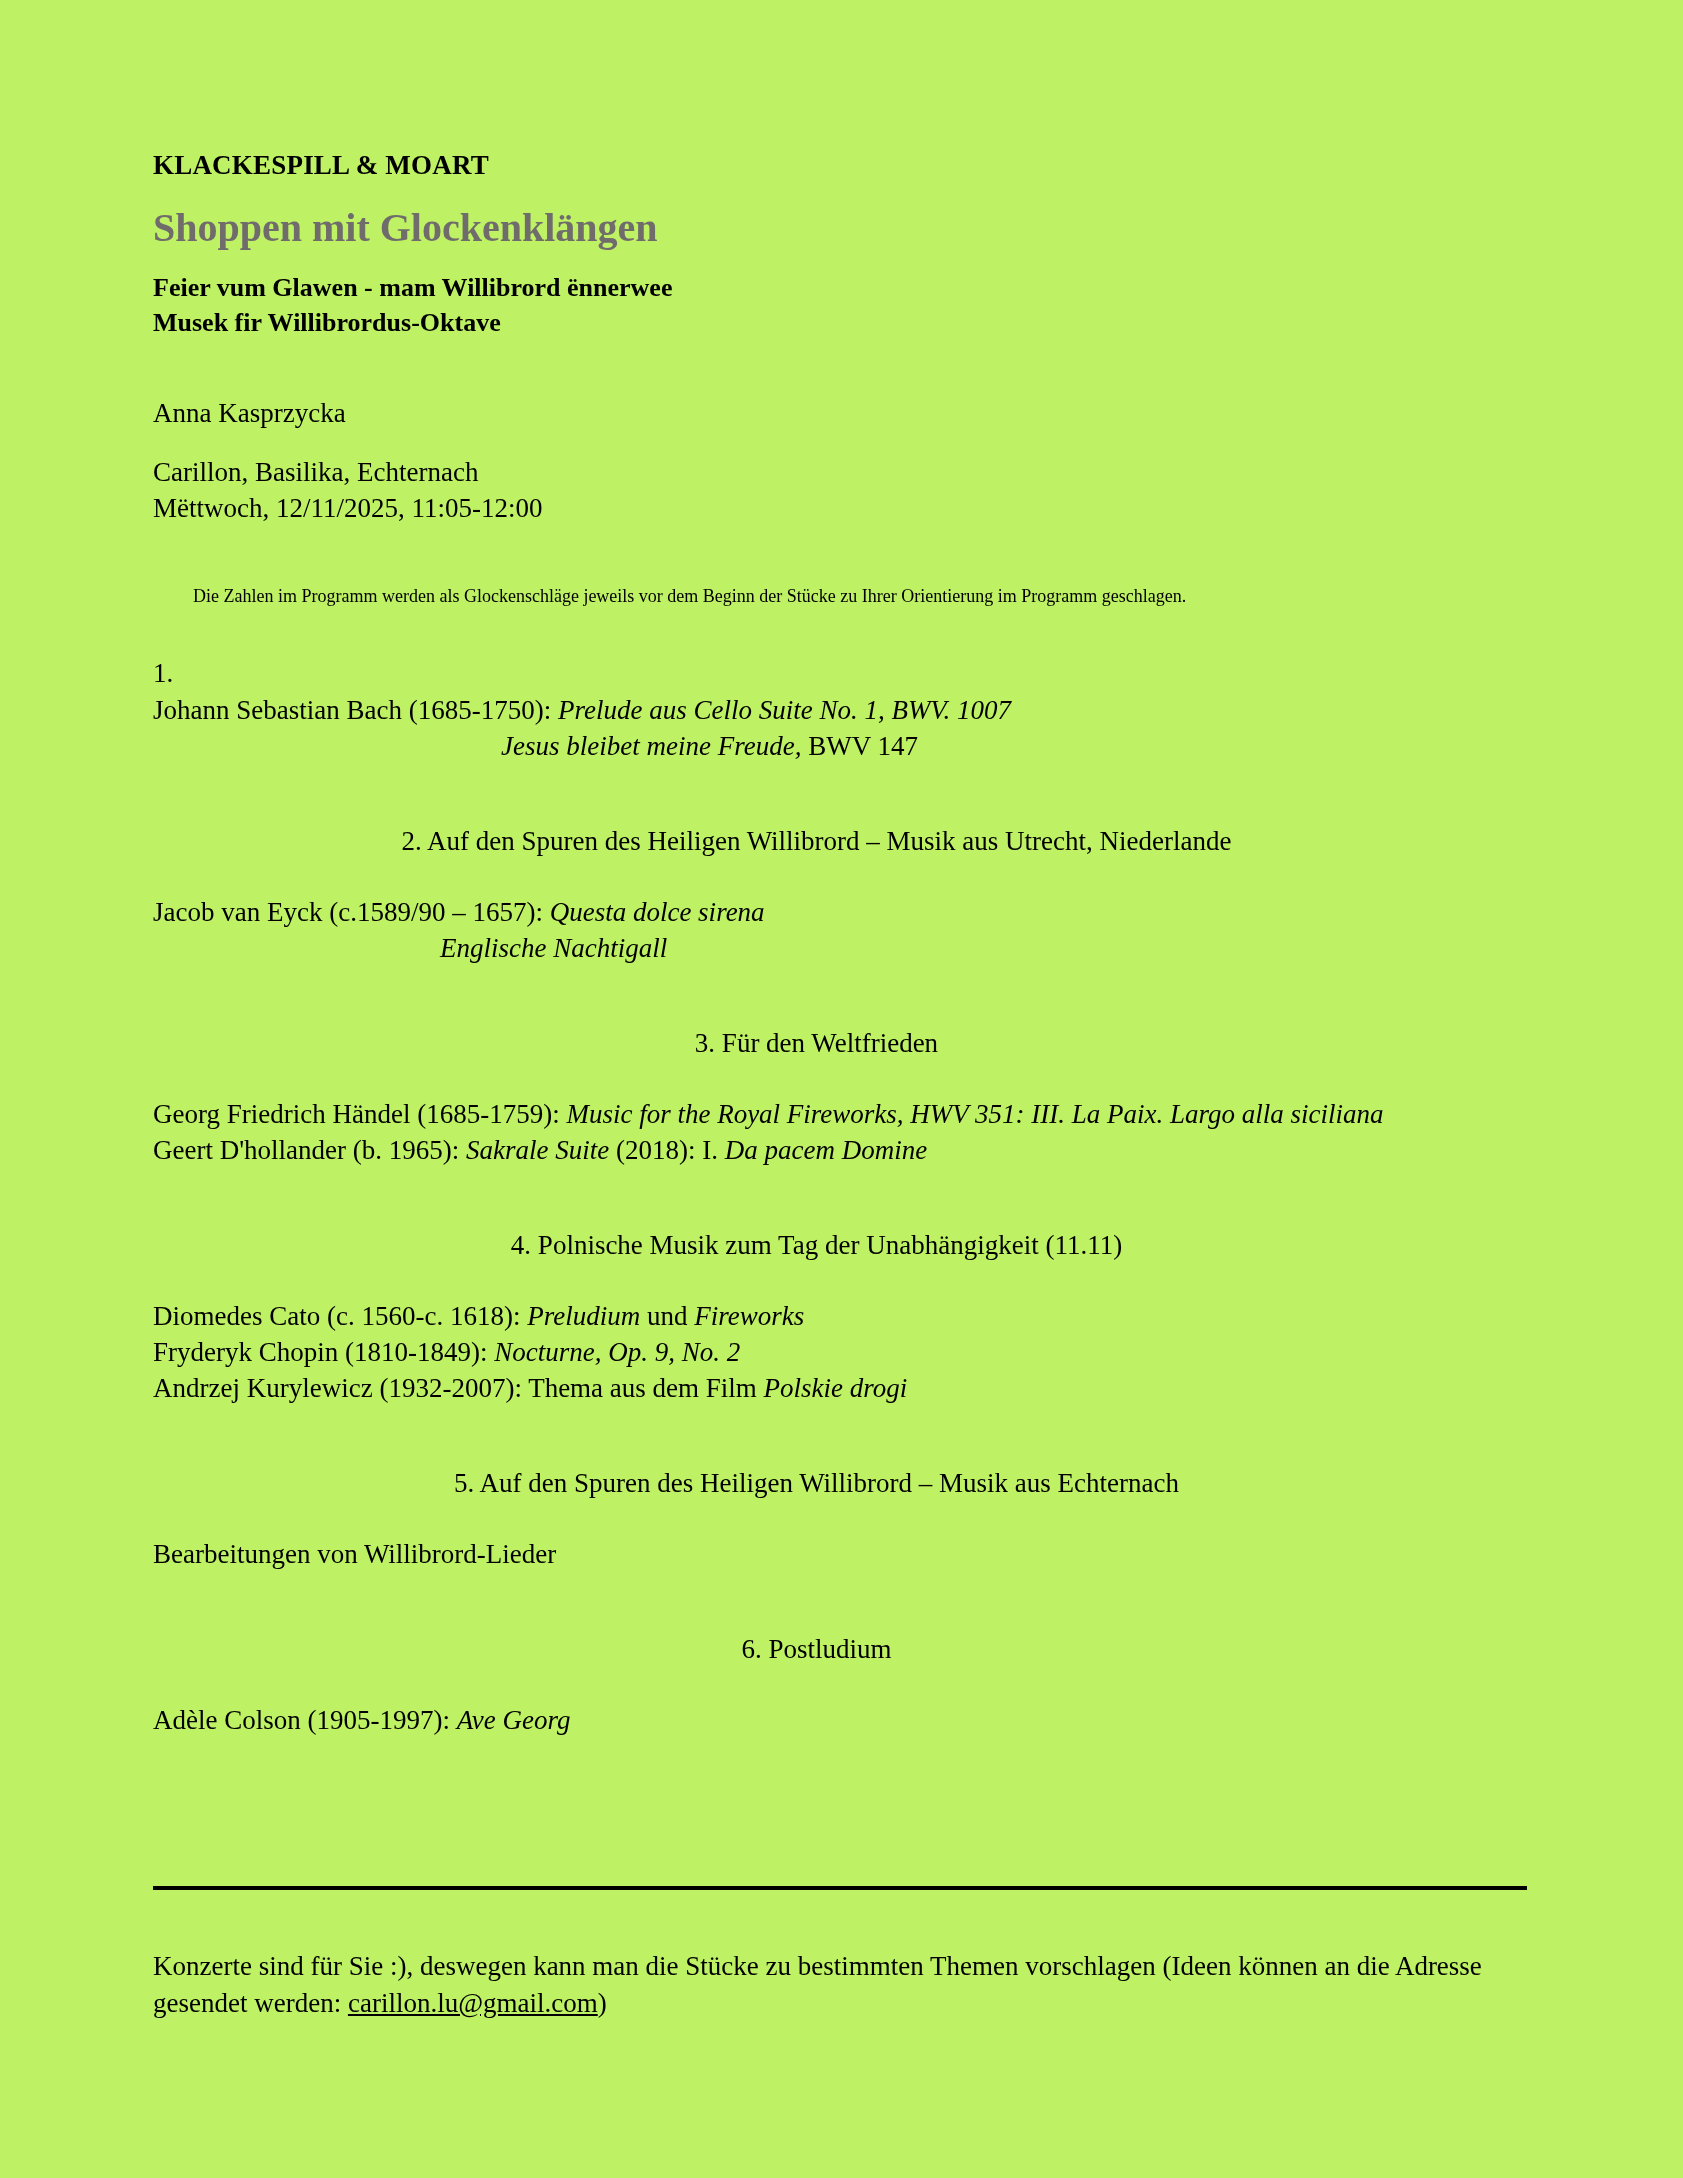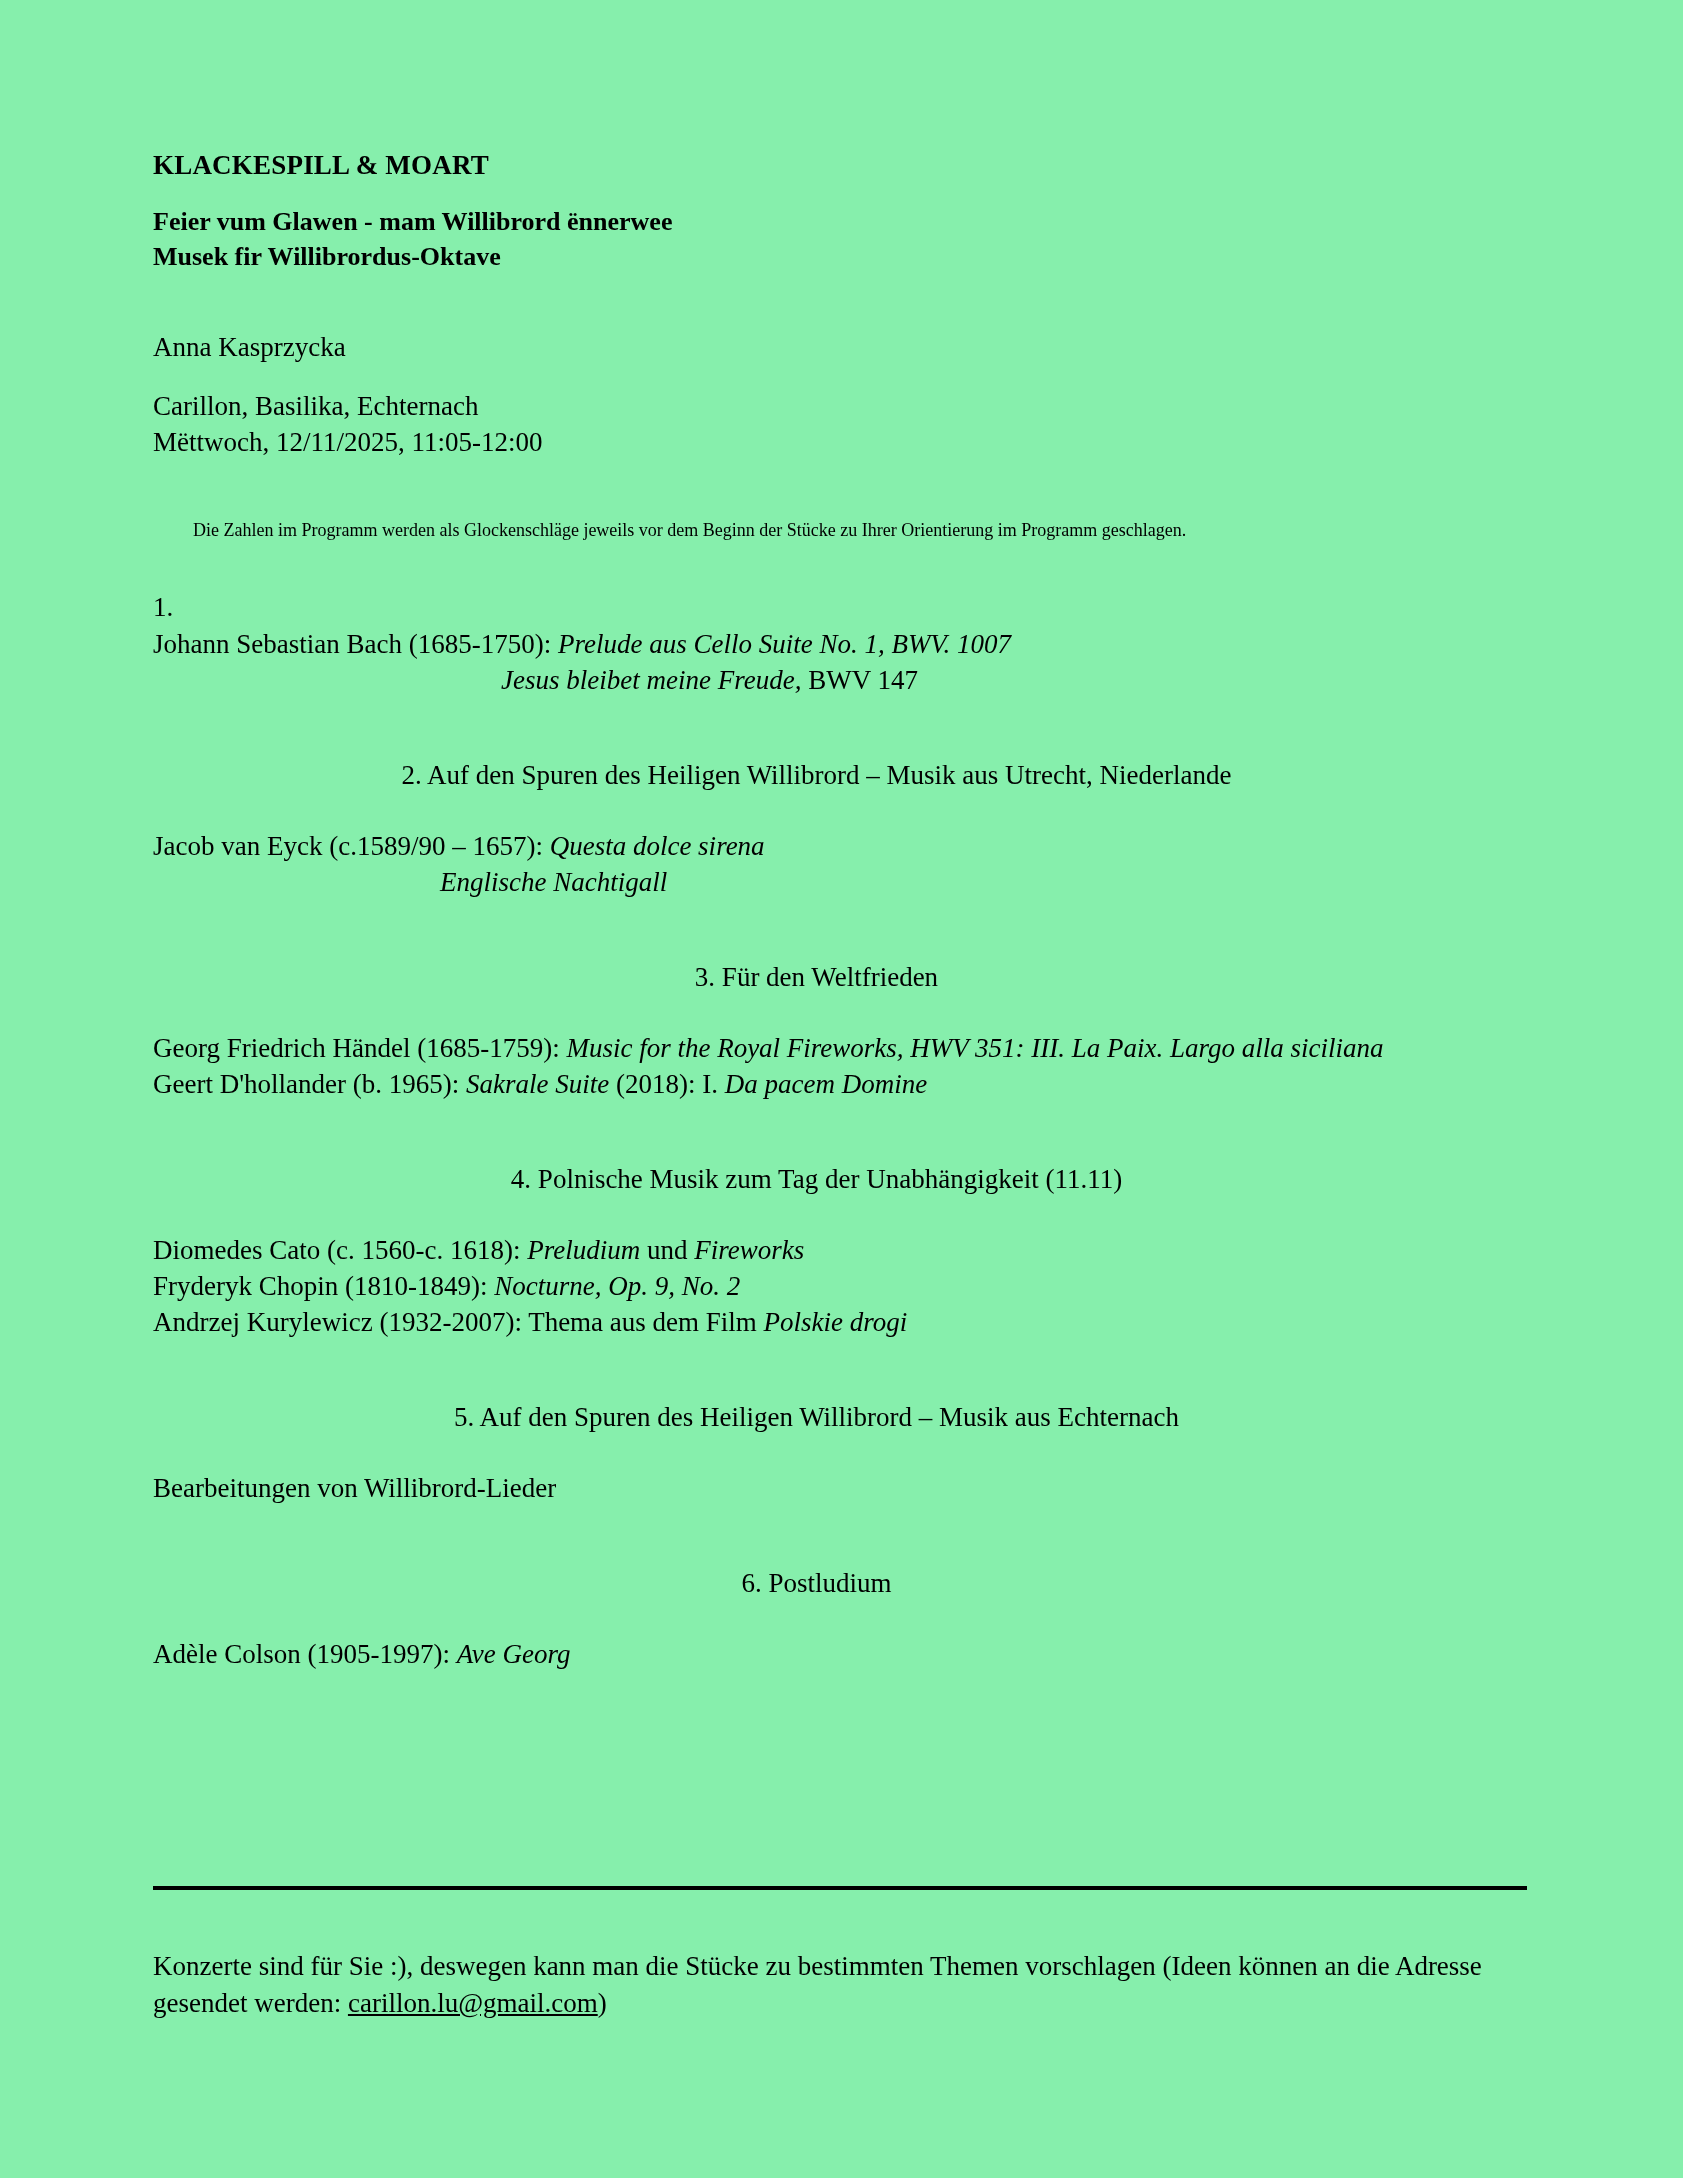--- a/index.html
+++ b/index.html
@@ -12,21 +12,21 @@
     width: 1683px;
     height: 2178px;
     font-family: "Liberation Serif", "DejaVu Serif", serif;
     color: #000000;
     overflow: hidden;
   }
   .page {
     position: relative;
     width: 1683px;
     height: 2178px;
-    background: #86efac;
+    background: #bef264;
     box-sizing: border-box;
     padding: 0;
   }
   .content {
     position: absolute;
     left: 153px;
     top: 149px;
     width: 1327px;
   }
 
@@ -125,20 +125,21 @@
   }
 </style>
 </head>
 <body>
 
 <div class="page">
   <div class="content">
 
     <div class="org-line">KLACKESPILL &amp; MOART</div>
 
+    <div class="main-title" style="color: rgb(112, 108, 108);">Shoppen mit Glockenklängen</div>
 
     <div class="subtitle-block">
       <div>Feier vum Glawen - mam Willibrord ënnerwee</div>
       <div>Musek fir Willibrordus-Oktave</div>
     </div>
 
     <div class="performer">Anna Kasprzycka</div>
 
     <div class="venue-block">
       <div>Carillon, Basilika, Echternach</div>

